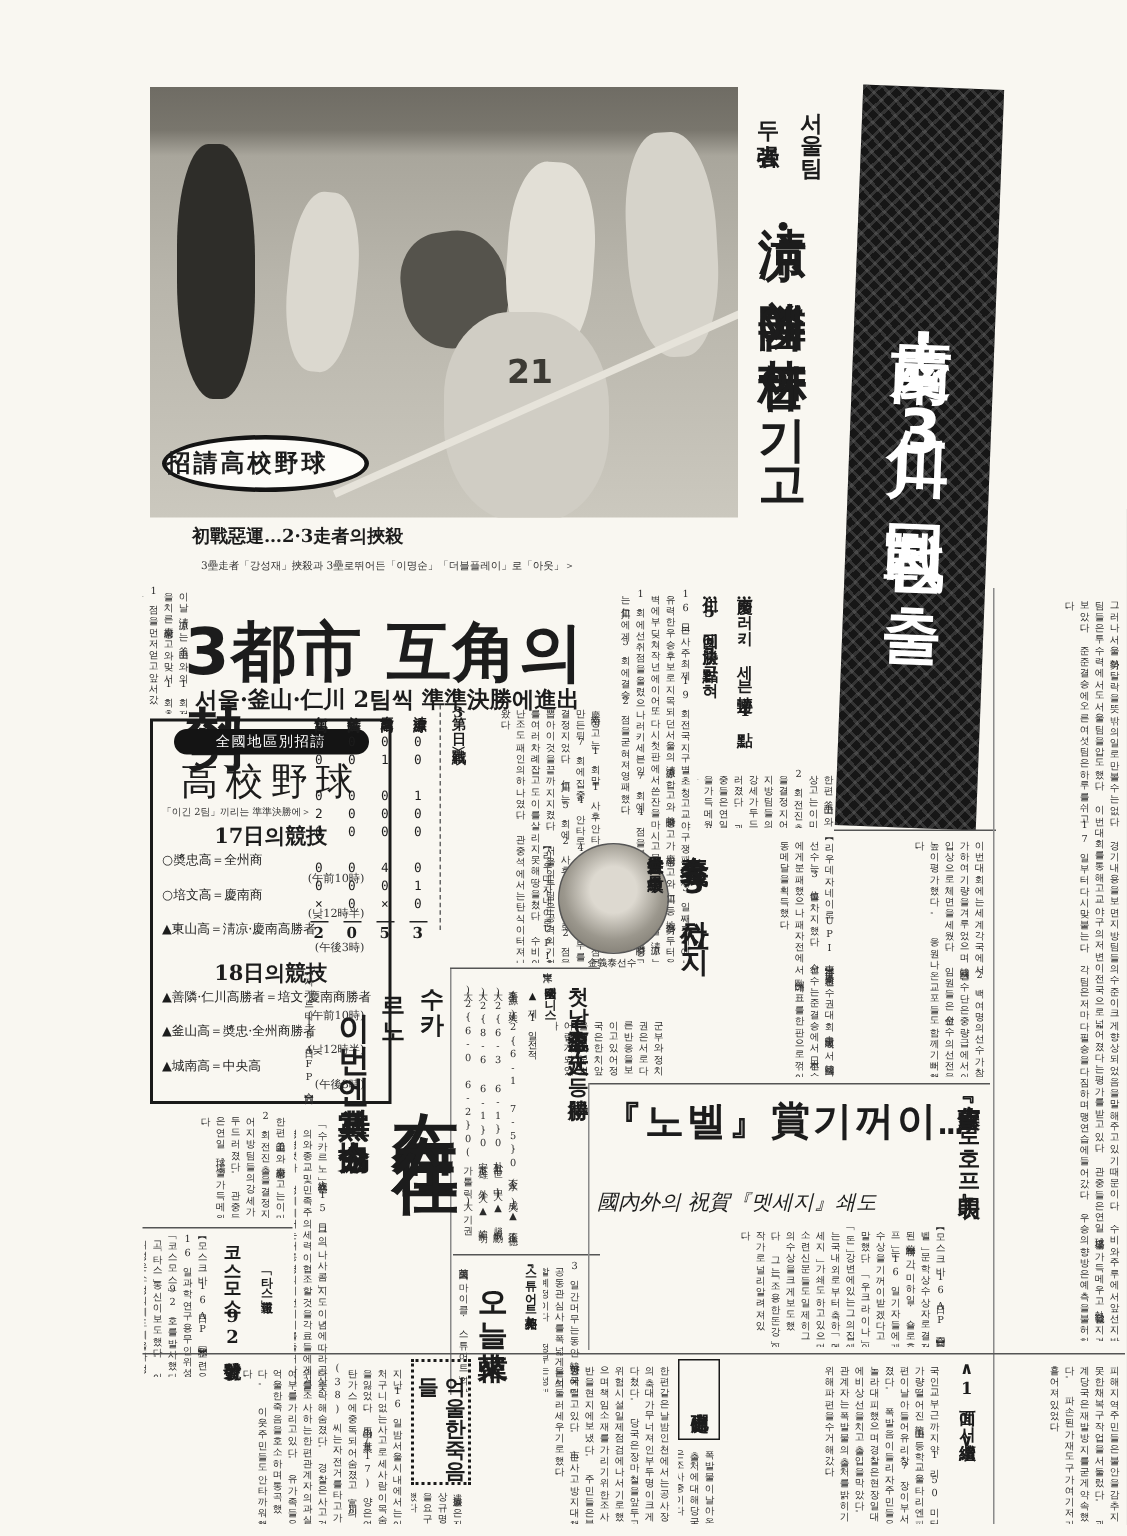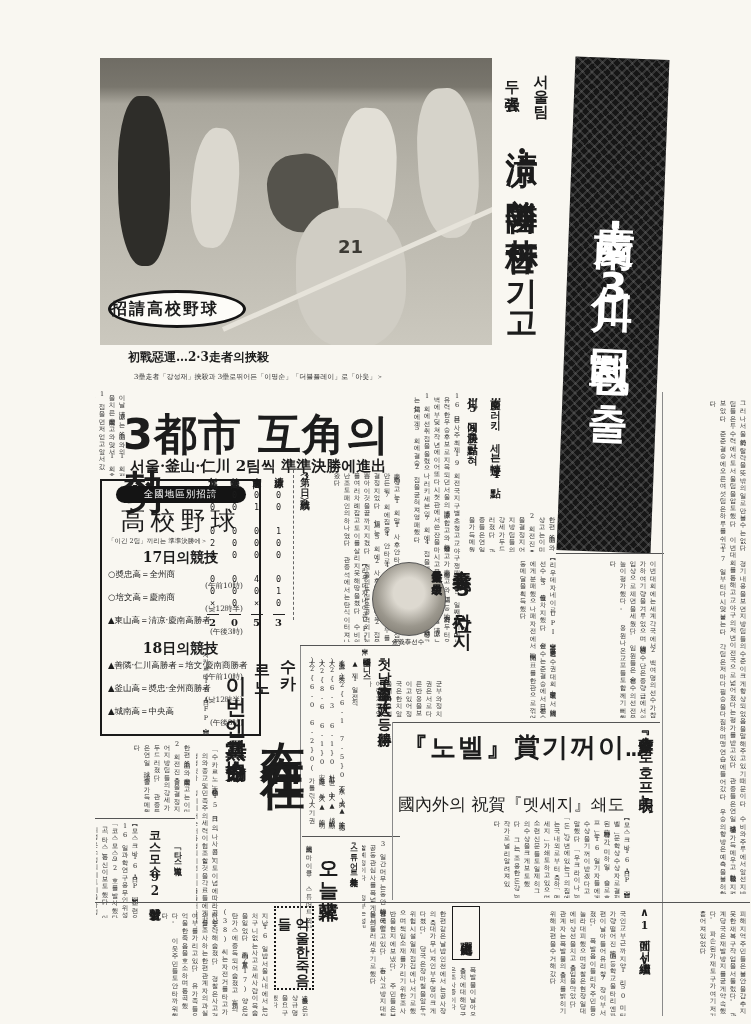--- a/index.html
+++ b/index.html
@@ -12,21 +12,21 @@
   .hline{background:#555;height:1px;}
   .vline{background:#8a8a8a;width:1px;}
 
   
   .photo{background:linear-gradient(180deg,#6f6c64 0%,#79766d 10%,#a9a69c 16%,#b8b5ab 45%,#c3c0b6 78%,#cbc8be 100%);overflow:hidden;}
   .blob{position:absolute;border-radius:40% 45% 42% 46%;}
   .foulline{position:absolute;background:#e6e3da;transform:rotate(-24deg);}
   .badge{background:#fdfcf8;border:3px solid #141414;border-radius:50%;
          display:flex;align-items:center;
          font-weight:bold;font-size:16px;letter-spacing:2px;}
-  .jersey{position:absolute;color:#3c3a34;font-weight:bold;font-size:18px;font-family:"DejaVu Sans",sans-serif;}
+  .jersey{position:absolute;color:#3c3a34;font-weight:bold;font-size:22px;font-family:"DejaVu Sans",sans-serif;}
 
   
   .banner{background-color:#161616;
      background-image:repeating-linear-gradient(45deg,rgba(130,130,130,.28) 0 2px,transparent 2px 7px),
                       repeating-linear-gradient(-45deg,rgba(130,130,130,.28) 0 2px,transparent 2px 7px);
      display:flex;align-items:center;justify-content:center;transform:rotate(2.2deg);}
   .banner span{writing-mode:vertical-rl;text-orientation:upright;color:#ffffff;
      font-weight:900;font-size:41px;letter-spacing:5px;font-family:"DejaVu Sans","Liberation Sans",sans-serif;}
 
   .kicker{display:flex;align-items:center;justify-content:center;font-weight:bold;font-size:17px;}
@@ -181,21 +181,21 @@
 
   <div class="abs hline" style="left:302px;top:836px;width:98px;"></div>
   <div class="abs v" style="left:316px;top:846px;height:84px;font-size:20px;font-weight:900;font-family:'DejaVu Sans',sans-serif;">오늘來韓</div>
   <div class="abs v" style="left:348px;top:840px;height:90px;font-size:8px;font-weight:bold;">『스튜어트』英外相</div>
   <div class="abs dense" style="left:302px;top:840px;width:12px;height:88px;">英國의「마이클·스튜어트」외상이17일오전11시33분NWA편으로金浦에도착한다。</div>
   <div class="abs dense" style="left:362px;top:840px;width:26px;height:88px;">3일간머무는동안韓英양국의공동관심사를폭넓게논의할예정이다。정부는성대한환영준비를갖추고있다。</div>
 
   <div class="abs hline" style="left:392px;top:722px;width:268px;"></div>
   <div class="abs vline" style="left:392px;top:722px;height:178px;"></div>
   <div class="abs" style="left:402px;top:730px;font-size:26px;font-weight:bold;letter-spacing:2px;font-family:Liberation Mono, monospace;">『노벨』賞기꺼이…</div>
-  <div class="abs" style="left:398px;top:793px;font-size:17px;">國內外의 祝賀『멧세지』쇄도</div>
+  <div class="abs" style="left:398px;top:793px;font-size:14px;font-style:italic;">國內外의 祝賀『멧세지』쇄도</div>
   <div class="abs v" style="left:636px;top:726px;height:172px;font-size:15px;font-weight:bold;">蘇作家『솔로호프』表明</div>
   <div class="abs dense" style="left:396px;top:816px;width:236px;height:82px;">【모스크바16日AP合同】「노벨」문학상수상자로결정된蘇聯작가「미하일·숄로호프」는16일기자들에게수상을기꺼이받겠다고말했다。「우크라이나」의「돈」강변에있는그의집에는국내외로부터축하「멧세지」가쇄도하고있으며소련신문들도일제히그의수상을크게보도했다。그는「조용한돈강」의작가로널리알려져있다。</div>
 
   <div class="abs hline" style="left:95px;top:818px;width:100px;"></div>
   <div class="abs v" style="left:146px;top:822px;height:86px;font-size:12px;font-weight:bold;">코스모스92號發射</div>
   <div class="abs v" style="left:172px;top:845px;height:52px;font-size:8px;font-weight:bold;">「타스」報道</div>
   <div class="abs dense" style="left:96px;top:822px;width:44px;height:96px;">【모스크바16日AP同和】소련은16일과학연구용무인위성「코스모스」92호를발사했다고「타스」통신이보도했다。이위성은소정의궤도에올라정상적으로작동하고있다한다。</div>
   <div class="abs dense" style="left:96px;top:740px;width:96px;height:72px;">한편釜山고와慶南상고는이미2회전진출을결정지어지방팀들의강세가두드러졌다。관중들은연일球場을가득메웠다。</div>
 
   <div class="abs vline" style="left:662px;top:392px;height:624px;"></div>

